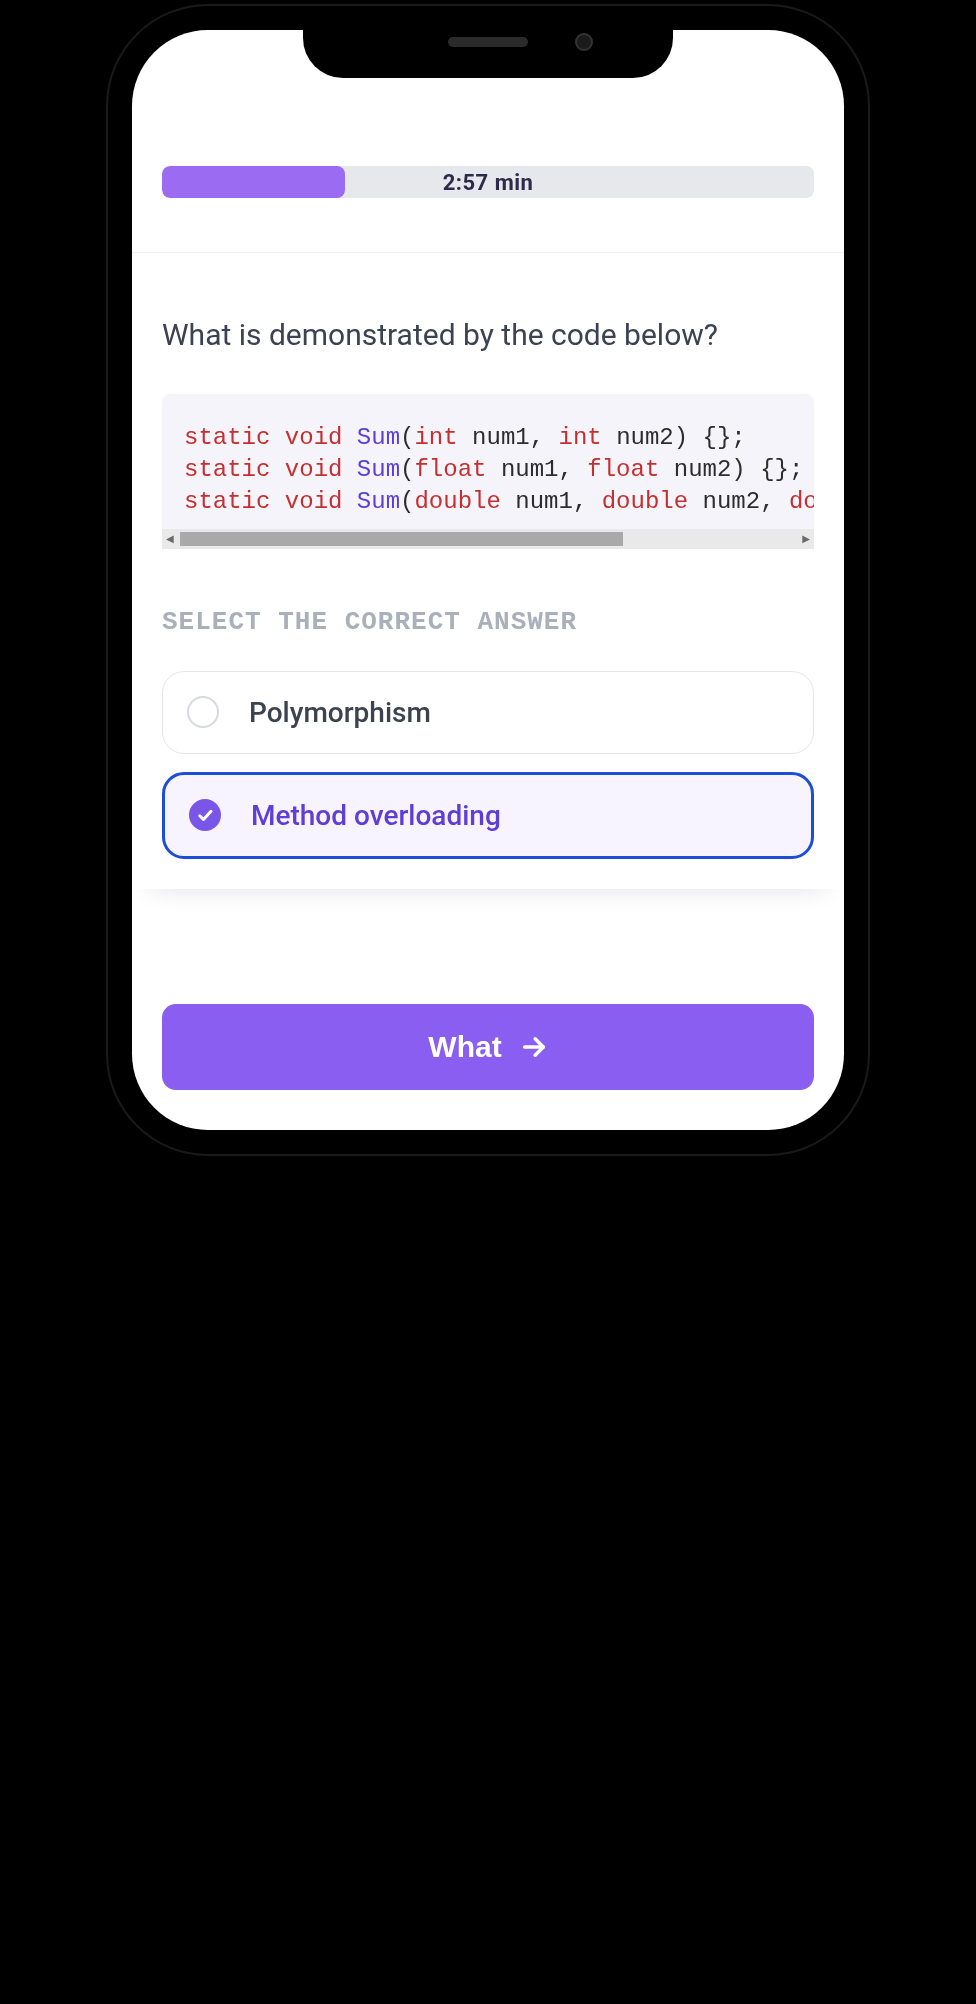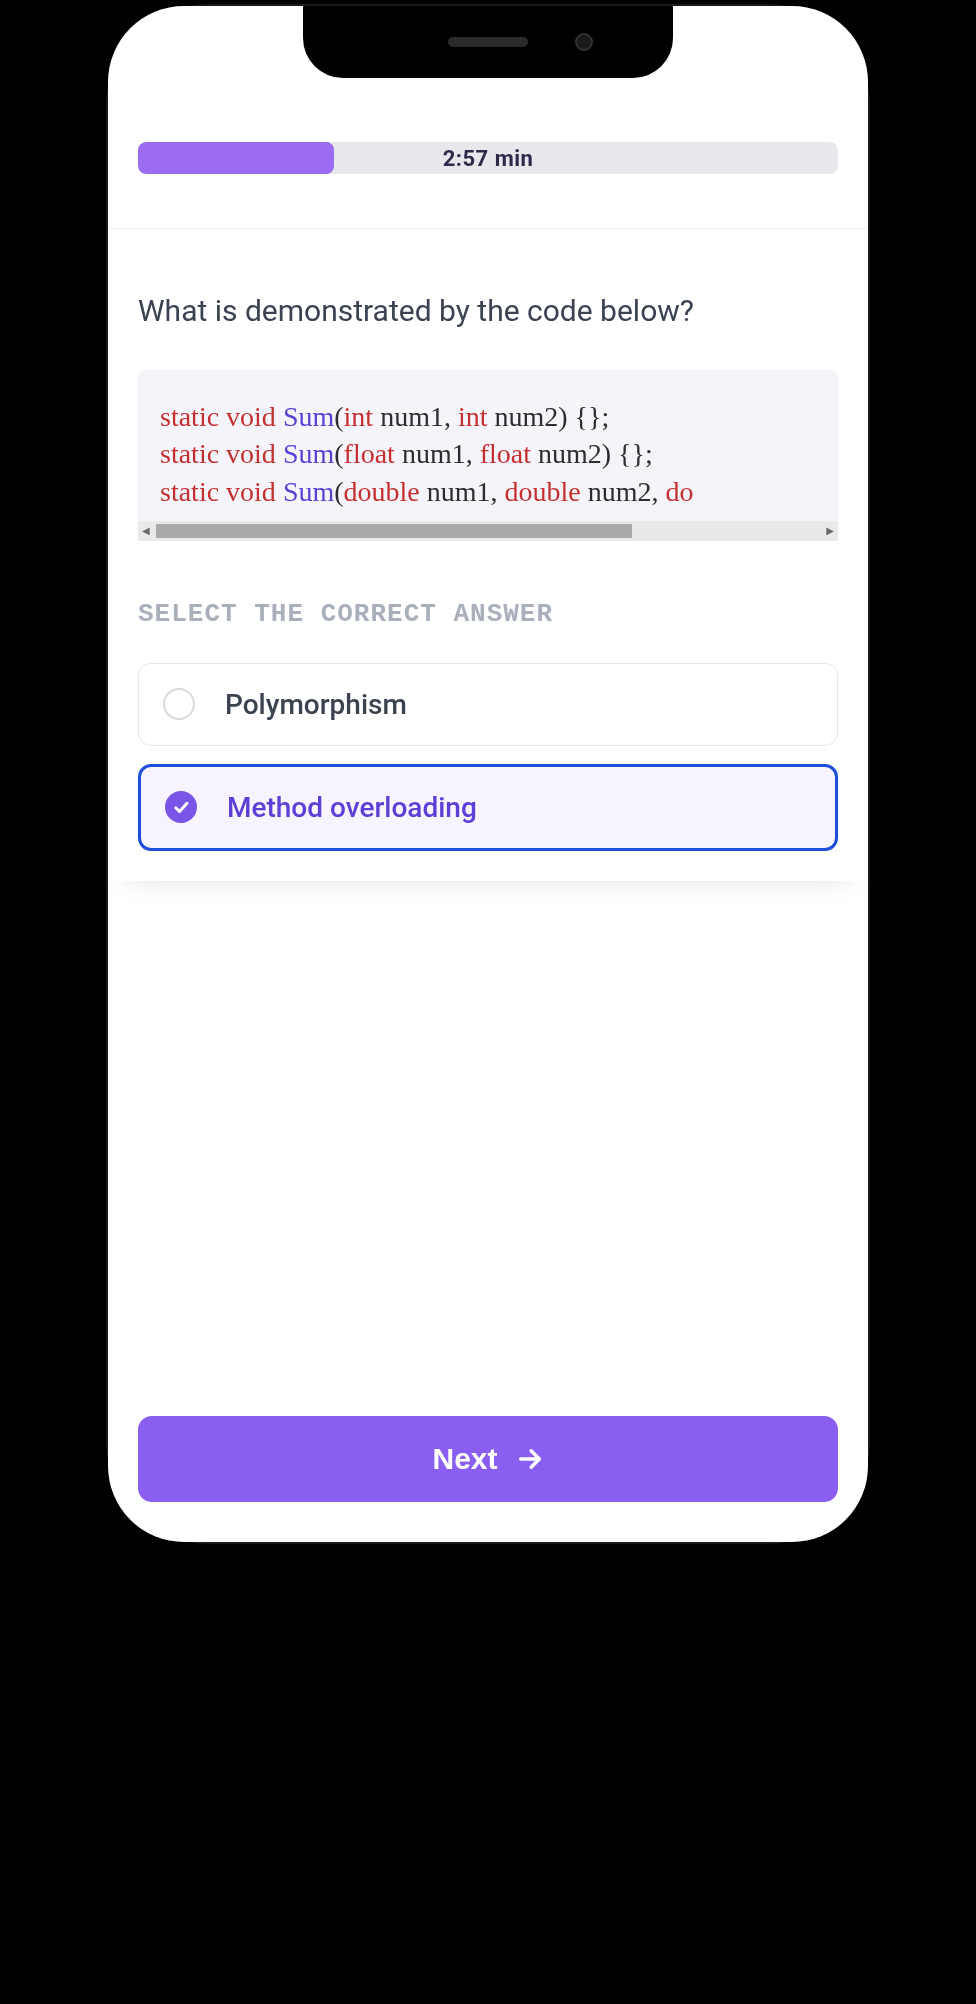--- a/index.html
+++ b/index.html
@@ -15,23 +15,24 @@
     width: 976px;
     height: 2004px;
     background: #000;
     position: relative;
     padding-top: 0;
   }
   .phone {
     position: relative;
     margin: 0 auto;
     width: 760px;
-    height: 1536px;
+    height: 1148px;
     background: #000;
     border-radius: 100px;
+    padding: 24px;
     box-shadow: 0 0 0 2px #1a1a1a;
     top: 6px;
   }
   .screen {
     width: 100%;
     height: 100%;
     background: #fff;
     border-radius: 76px;
     position: relative;
     overflow: hidden;
@@ -121,22 +122,22 @@
     margin-top: 38px;
     background: #f6f4fb;
     border-radius: 8px;
     position: relative;
   }
   .code-scroll {
     overflow-x: hidden;
     padding: 28px 22px 10px 22px;
   }
   pre.code {
-    font-family: Liberation Serif, serif;
-    font-size: 28px;
+    font-family: Liberation Mono, monospace;
+    font-size: 24px;
     line-height: 1.35;
     white-space: pre;
     color: #2d2d2d;
   }
   .kw   { color: #c42f2f; }
   .fn   { color: #5b3fd6; }
   .type { color: #c42f2f; }
   .punc { color: #2d2d2d; }
   .id   { color: #2d2d2d; }
 
@@ -176,21 +177,21 @@
     margin-top: 34px;
     display: flex;
     flex-direction: column;
     gap: 18px;
   }
   .option {
     display: flex;
     align-items: center;
     gap: 30px;
     border: 1.5px solid #e4e6ea;
-    border-radius: 13px;
+    border-radius: 22px;
     padding: 24px 24px;
     background: #fff;
     cursor: pointer;
   }
   .option .radio {
     width: 32px;
     height: 32px;
     border: 2px solid #d6d9de;
     border-radius: 50%;
     flex: 0 0 auto;
@@ -295,21 +296,21 @@
                     </svg>
                   </div>
                   <div class="label">Method overloading</div>
                 </div>
               </div>
           </div>
         </div>
 
         <div class="footer">
           <button class="next-btn">
-            <span>Next</span>
+            <span>What</span>
             <svg viewBox="0 0 24 24" fill="none" stroke="#fff" stroke-width="3" stroke-linecap="round" stroke-linejoin="round">
               <line x1="4" y1="12" x2="20" y2="12"></line>
               <polyline points="13 5 20 12 13 19"></polyline>
             </svg>
           </button>
         </div>
 
       </div>
     </div>
   </div>

